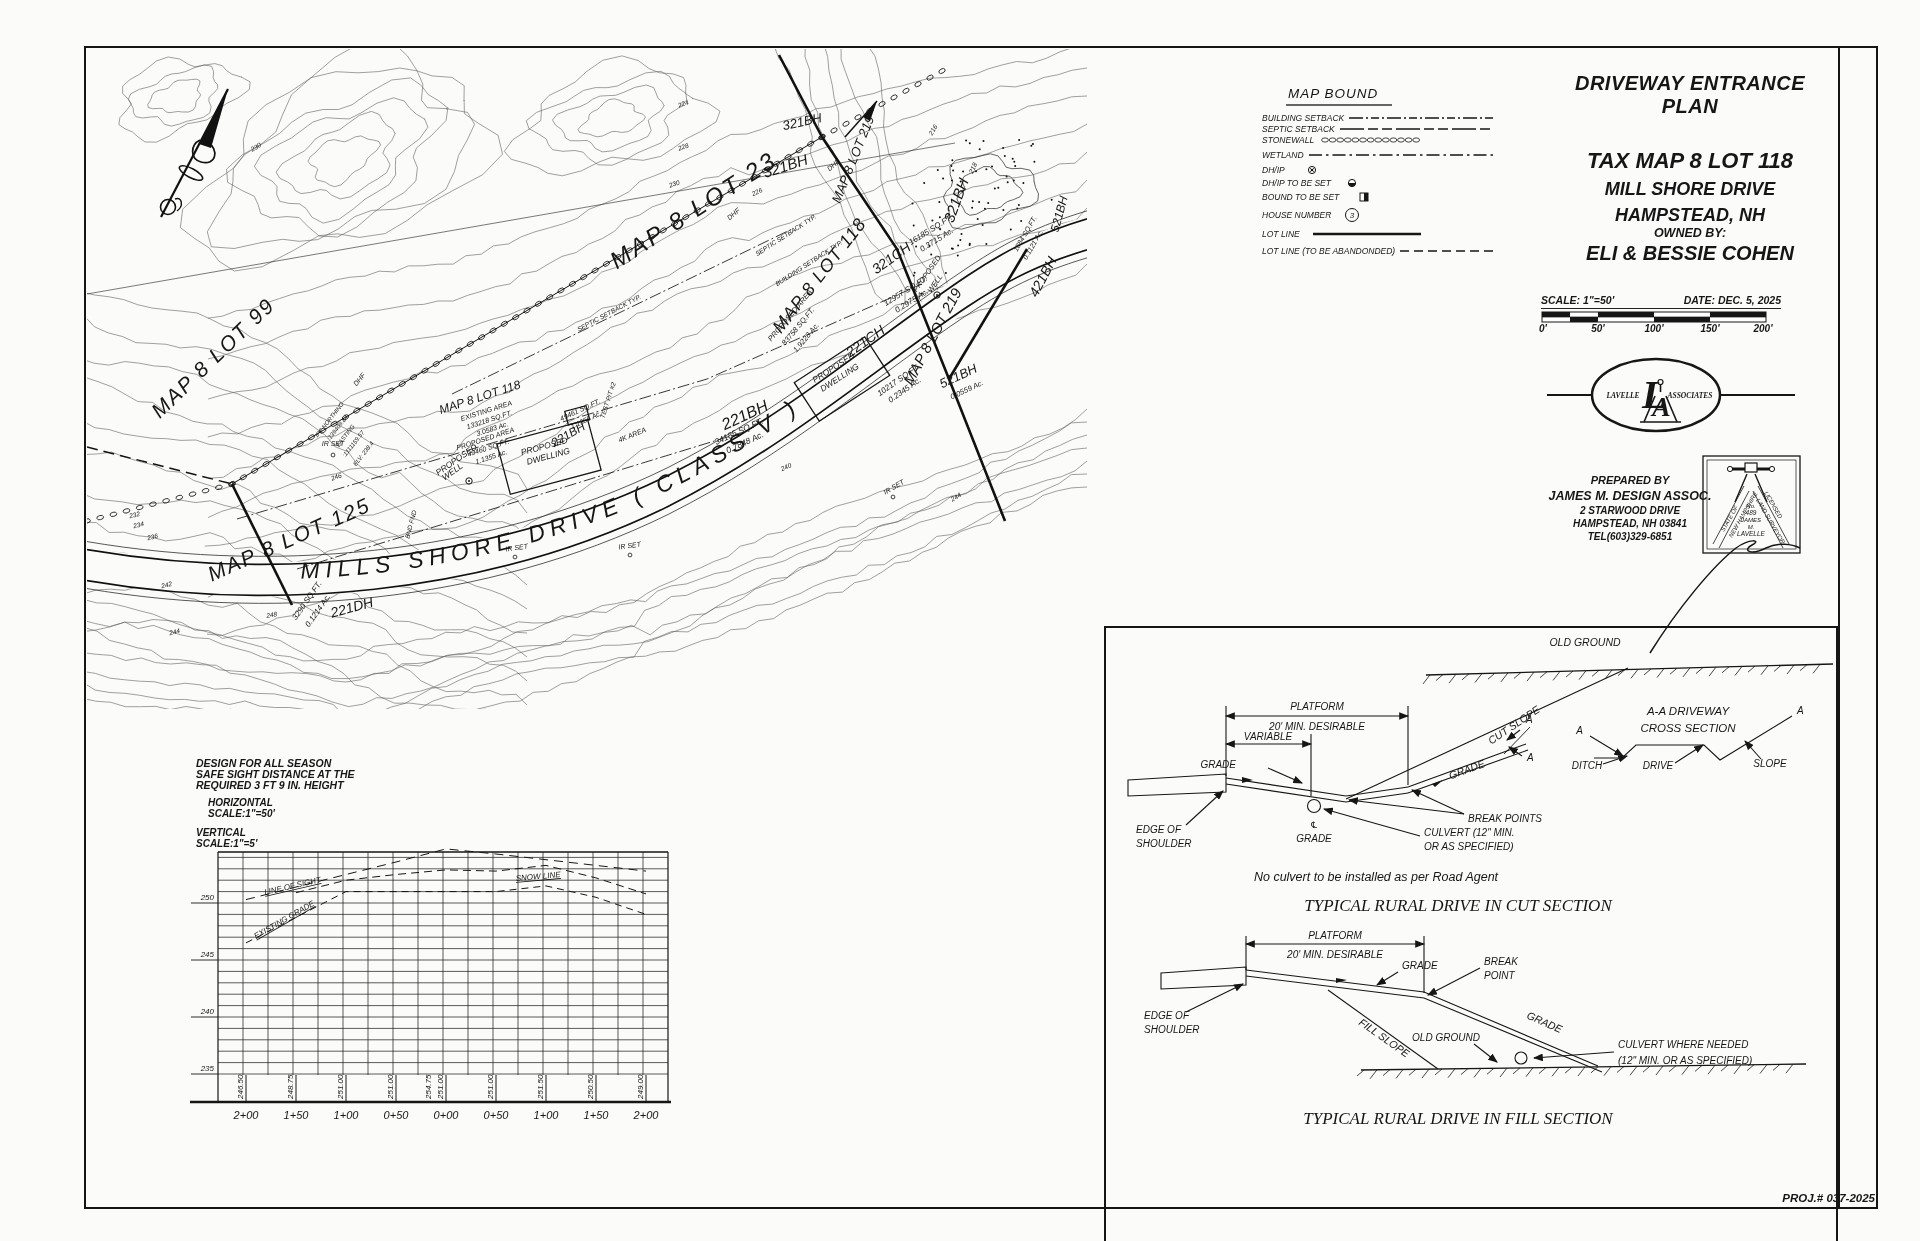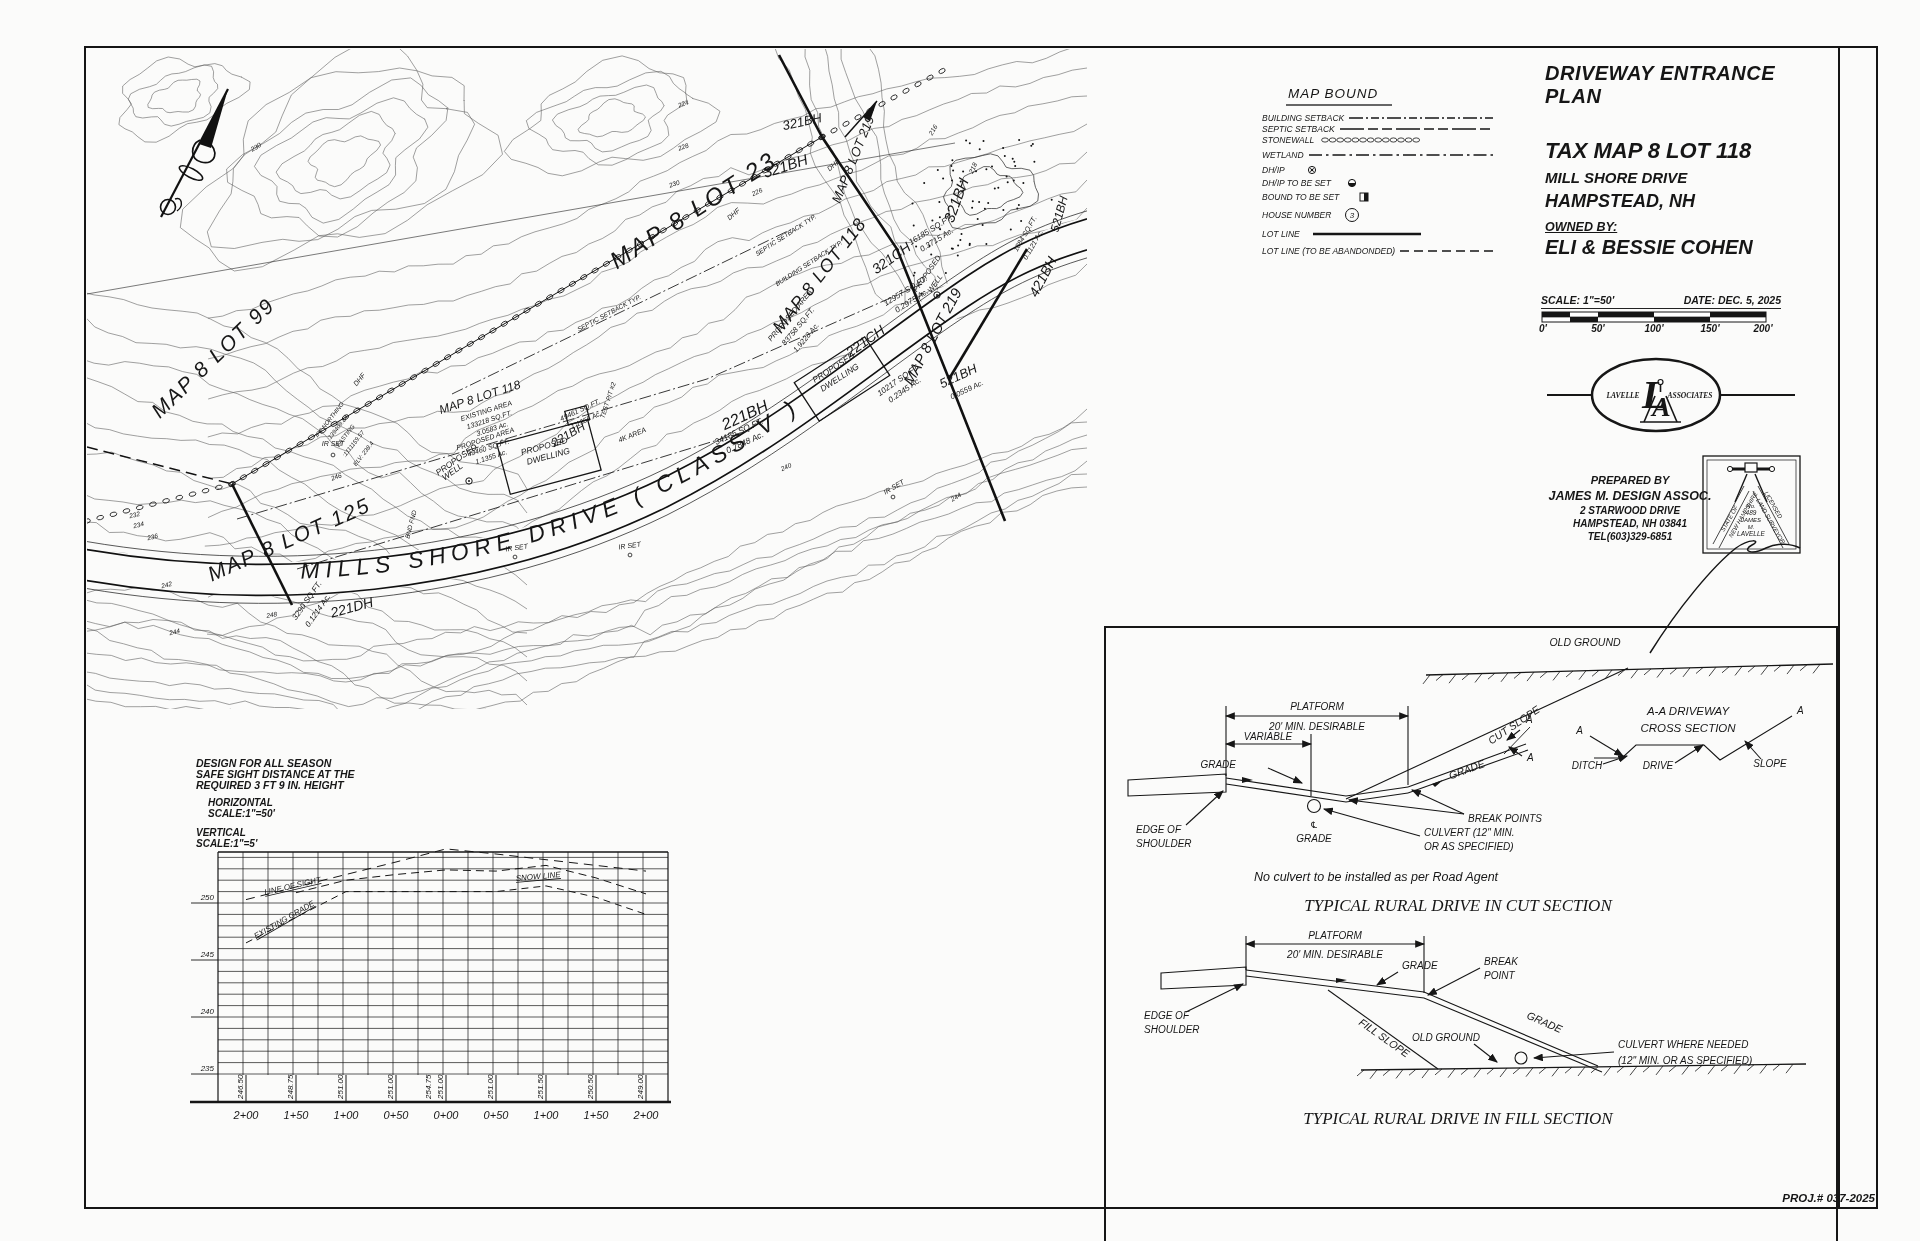--- a/index.html
+++ b/index.html
@@ -6,26 +6,26 @@
   #sheet{position:relative;width:1920px;height:1241px;background:#fbfbfa;overflow:hidden;
          font-family:"Liberation Sans",sans-serif;color:#161616;}
   .abs{position:absolute;}
   .serif{font-family:"Liberation Serif",serif;}
   #frame{left:84px;top:46px;width:1790px;height:1159px;border:2.5px solid #151515;}
   #divider{left:1838px;top:46px;width:2px;height:1162px;background:#151515;}
   svg{display:block;}
   svg text{font-family:"Liberation Sans",sans-serif;font-style:italic;fill:#161616;}
   svg text.serif{font-family:"Liberation Serif",serif;}
   
-  #titleblock{left:1545px;top:62px;width:290px;text-align:left;}
+  #titleblock{left:1545px;top:72px;width:290px;text-align:center;}
   #tb-title{font-size:20px;letter-spacing:.5px;}
   #tb-tax{font-size:22px;margin-top:30px;}
-  #tb-street{font-size:15px;margin-top:5px;}
+  #tb-street{font-size:18px;margin-top:5px;}
   #tb-town{font-size:18px;margin-top:5px;}
-  #tb-ownedby{font-size:12.5px;margin-top:8px;text-decoration:underline;}
+  #tb-ownedby{font-size:12.5px;margin-top:0;}
   #tb-owner{font-size:20px;margin-top:2px;}
   #titleblock div{font-weight:bold;font-style:italic;}
   
   #legend{left:1262px;top:84px;width:232px;}
   #legend-title{font-size:13.5px;font-style:italic;margin-left:24px;display:inline-block;
                 border-bottom:2.5px solid #666;padding:0 14px 3px 2px;letter-spacing:1px;}
   .lg-row{display:flex;align-items:center;height:11px;font-size:8.5px;font-style:italic;white-space:nowrap;}
   .lg-label{margin-right:5px;}
   .lg-stretch{flex:1;display:flex;align-items:center;}
   .lg-rows{margin-top:6px;}

